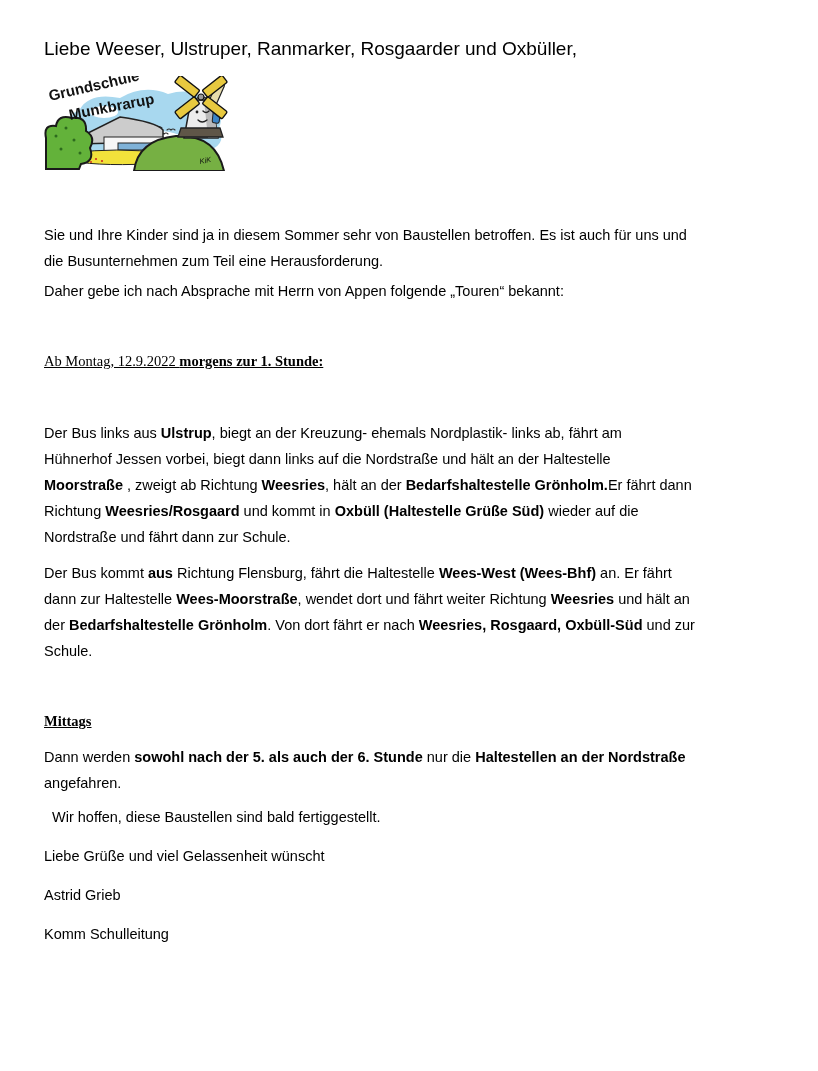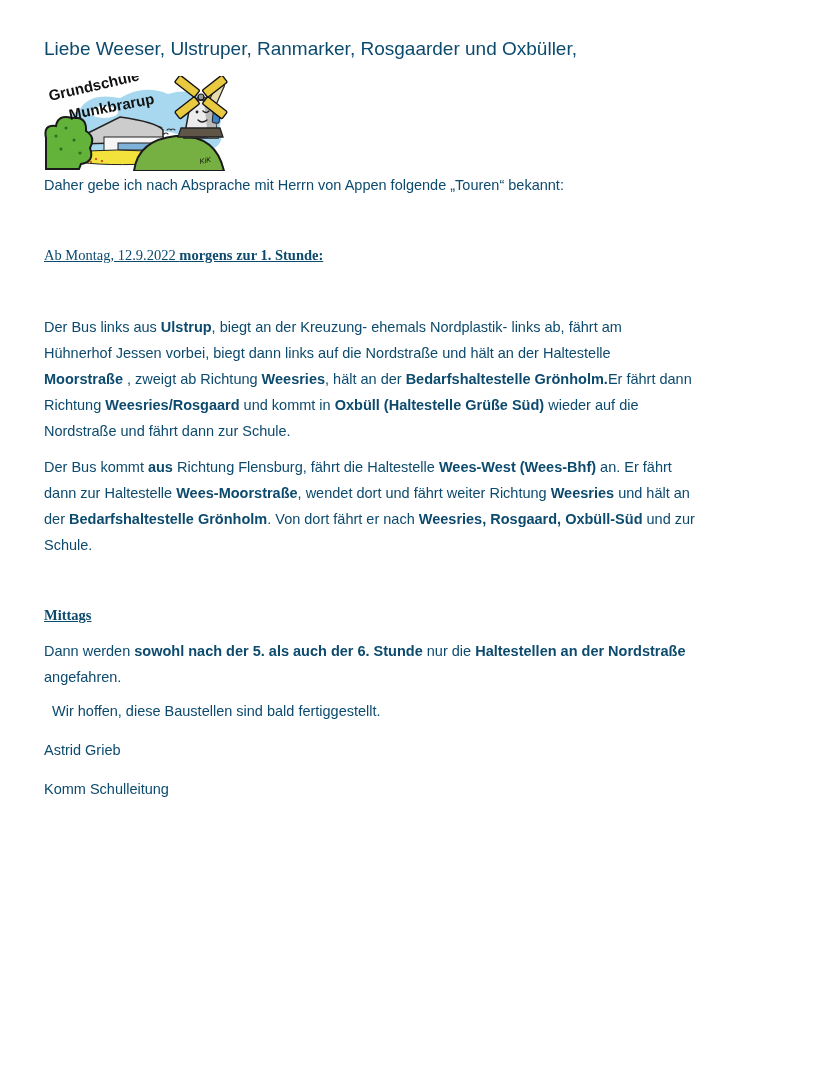--- a/index.html
+++ b/index.html
@@ -2,21 +2,21 @@
 <html lang="de"><head>
 <meta charset="utf-8">
 <style>
   html, body { margin: 0; padding: 0; background: #ffffff; }
   .page {
     position: relative;
     width: 818px;
     height: 1071px;
     background: #ffffff;
     font-family: "Liberation Sans", "DejaVu Sans", sans-serif;
-    color: #0c4a6e;
+    color: #000000;
     overflow: hidden;
   }
   .content {
     margin-left: 44px;
     width: 748px;
   }
   .title {
     font-size: 19px;
     line-height: 30px;
     font-weight: 400;
@@ -121,20 +121,22 @@
 
         <g font-family="Liberation Sans, DejaVu Sans, sans-serif" font-weight="bold" fill="#111">
           <text x="6" y="25" font-size="15" transform="rotate(-13 6 25)">Grundschule</text>
           <text x="26" y="44" font-size="15" transform="rotate(-11 26 44)">Munkbrarup</text>
         </g>
 
         <text x="156" y="88" font-size="7.5" font-style="italic" fill="#111" transform="rotate(-10 156 88)">KiK</text>
       </svg>
     </div>
 
+    <p class="mt-p1"><span>Sie und Ihre Kinder sind ja in diesem Sommer sehr von Baustellen betroffen. Es ist auch für uns und
+die Busunternehmen zum Teil eine Herausforderung.</span></p>
 
     <p class="mt-p2"><span>Daher gebe ich nach Absprache mit Herrn von Appen folgende „Touren“ bekannt:</span></p>
 
     <p class="heading mt-h1"><span>Ab Montag, 12.9.2022 </span><b>morgens zur 1. Stunde:</b></p>
 
     <p class="mt-p3"><span>Der Bus links aus </span><b>Ulstrup</b><span>, biegt an der Kreuzung- ehemals Nordplastik- links ab, fährt am
 Hühnerhof Jessen vorbei, biegt dann links auf die Nordstraße und hält an der Haltestelle
 </span><b>Moorstraße</b><span> , zweigt ab Richtung </span><b>Weesries</b><span>, hält an der </span><b>Bedarfshaltestelle Grönholm.</b><span>Er fährt dann
 Richtung </span><b>Weesries/Rosgaard</b><span> und kommt in </span><b>Oxbüll (Haltestelle Grüße Süd)</b><span> wieder auf die
 Nordstraße und fährt dann zur Schule.</span></p>
@@ -145,19 +147,20 @@
 der </span><b>Bedarfshaltestelle Grönholm</b><span>. Von dort fährt er nach </span><b>Weesries, Rosgaard, Oxbüll-Süd</b><span> und zur
 Schule.</span></p>
 
     <p class="heading mt-h3"><b>Mittags</b></p>
 
     <p class="mt-p5"><span>Dann werden </span><b>sowohl nach der 5. als auch der 6. Stunde</b><span> nur die </span><b>Haltestellen an der Nordstraße</b><span>
 angefahren.</span></p>
 
     <p class="mt-p6">Wir hoffen, diese Baustellen sind bald fertiggestellt.</p>
 
+    <p class="mt-p7">Liebe Grüße und viel Gelassenheit wünscht</p>
 
     <p class="mt-p8">Astrid Grieb</p>
 
     <p class="mt-p9">Komm Schulleitung</p>
 
   </div>
 </div>
 
 </body></html>

